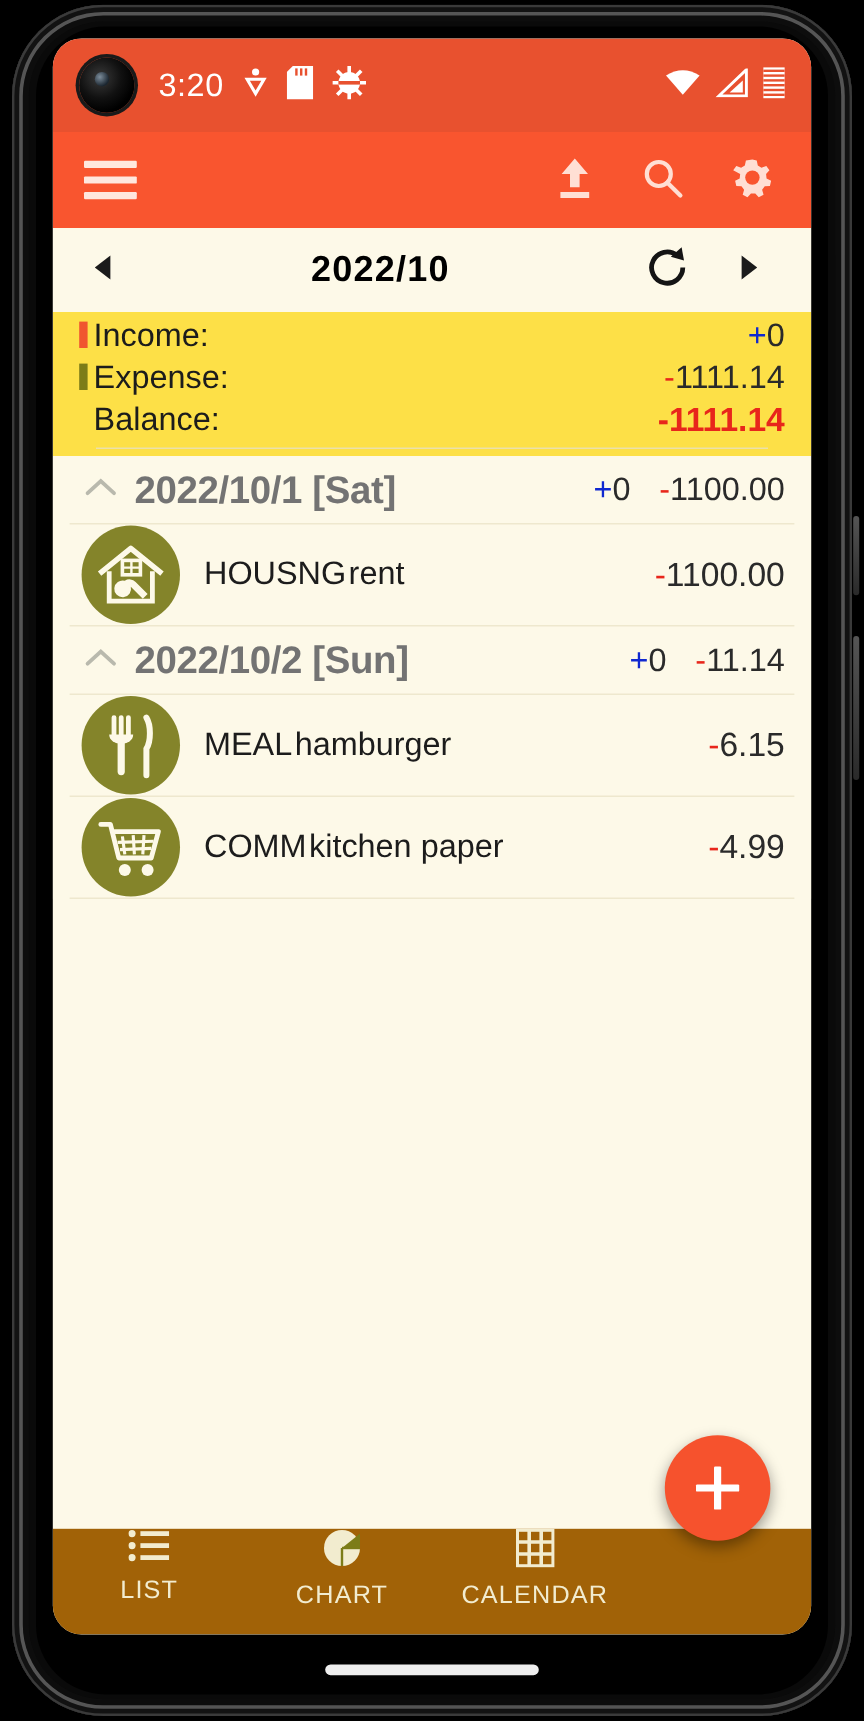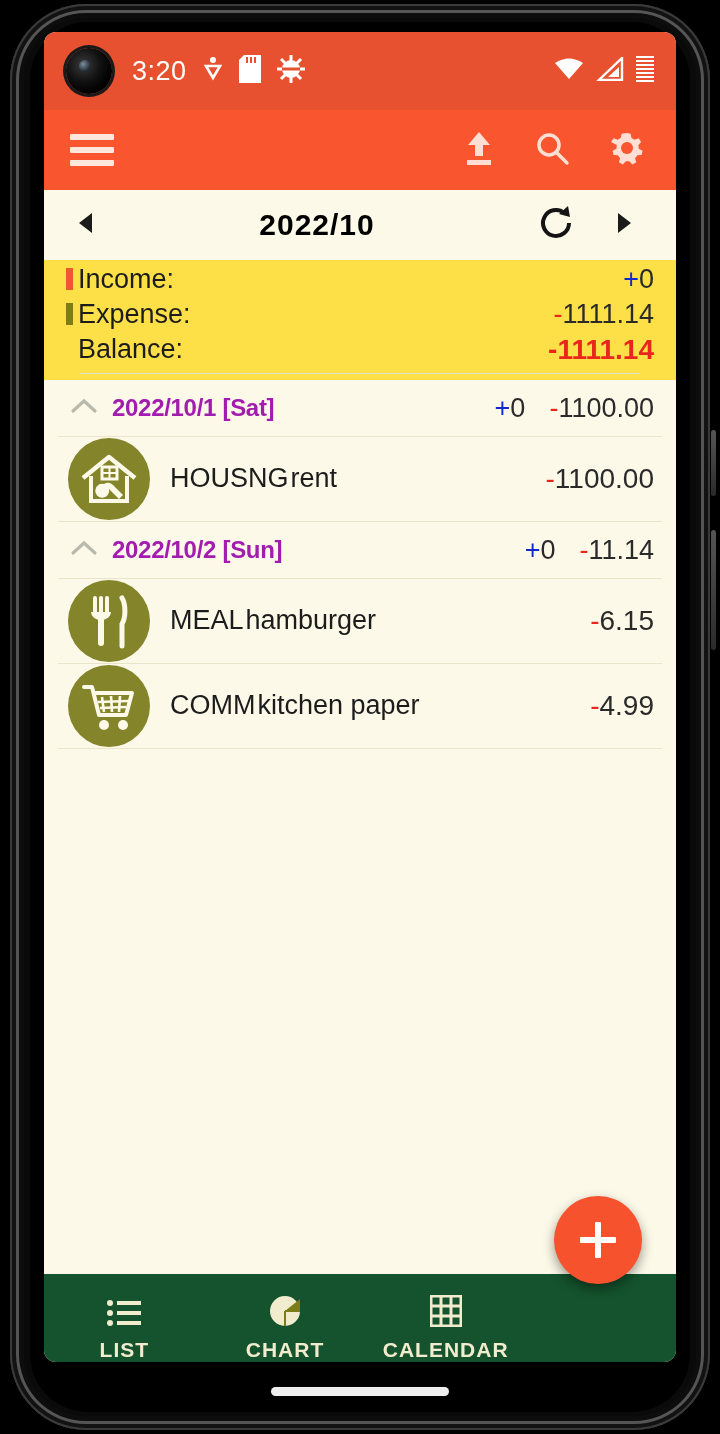--- a/index.html
+++ b/index.html
@@ -15,21 +15,21 @@
                  inset 0 0 0 9px #555, inset 0 0 0 14px #0d0d0d;}
   .bezel-inner{position:absolute;left:30px;top:22px;width:660px;height:1390px;
       border-radius:58px;background:#000;}
   .side-btn{position:absolute;right:4px;width:5px;border-radius:3px;
       background:linear-gradient(180deg,#555,#2a2a2a);}
   .side-btn.b1{top:430px;height:66px;}
   .side-btn.b2{top:530px;height:120px;}
 
   
   .screen{position:absolute;left:44px;top:32px;width:632px;height:1330px;
-      background:#fdf9e8;border-radius:12px;overflow:hidden;}
+      background:#fdf9e8;border-radius:24px;overflow:hidden;}
 
   
   .statusbar{position:relative;height:78px;background:#e8512f;color:#fff;}
   .cam{position:absolute;left:22px;top:16px;width:46px;height:46px;border-radius:50%;
       background:radial-gradient(circle at 38% 36%,#3a3a3a 0%,#111 42%,#000 70%);
       box-shadow:0 0 0 3px #1a1a1a;}
   .cam:after{content:"";position:absolute;left:13px;top:12px;width:12px;height:12px;
       border-radius:50%;background:radial-gradient(circle at 35% 35%,#7d8d9b,#1b2630 70%);}
   .sb-left{position:absolute;left:88px;top:0;height:78px;display:flex;align-items:center;gap:16px;}
   .sb-time{font-size:27px;letter-spacing:.5px;}
@@ -58,35 +58,35 @@
   .sum-row.balance .sum-label{margin-left:12px;}
   .sum-val.bal{color:#e8261b;font-weight:bold;font-size:28px;}
   .plus{color:#1028d0;}
   .minus{color:#e8261b;}
   .sum-sep{height:1px;background:#e6e0c4;margin:6px 14px 0 14px;}
 
   
   .list{background:#fdf9e8;}
   .datehead{display:flex;align-items:center;height:56px;padding:0 22px 0 26px;}
   .chev{margin-right:14px;}
-  .date-label{font-size:24px;font-weight:bold;color:#a21caf;letter-spacing:-.3px;}
+  .date-label{font-size:32px;font-weight:bold;color:#737373;letter-spacing:-.3px;}
   .date-amts{margin-left:auto;display:flex;align-items:baseline;gap:24px;font-size:27px;color:#2a2a2a;white-space:pre;}
   .sep{height:1px;background:#eae4c8;margin:0 14px;}
 
   .txn{display:flex;align-items:center;height:84px;padding:0 22px 0 24px;}
   .cat-icon{width:82px;height:82px;border-radius:50%;background:#84842a;
       display:flex;align-items:center;justify-content:center;flex:none;}
   .txn-text{margin-left:20px;display:flex;flex-direction:row;justify-content:center;gap:2px;}
   .cat-name{font-size:27px;color:#1c1c1c;line-height:1.1;}
   .cat-note{font-size:27px;color:#1c1c1c;line-height:1.1;}
   .txn-amt{margin-left:auto;font-size:28px;color:#2a2a2a;white-space:pre;}
 
   
-  .bottomnav{position:absolute;left:0;bottom:0;width:632px;height:88px;background:#14532d;
-      display:flex;align-items:flex-end;font-weight:bold;}
+  .bottomnav{position:absolute;left:0;bottom:0;width:632px;height:88px;background:#a16207;
+      display:flex;align-items:flex-start;}
   .navitem{flex:1;display:flex;flex-direction:column;align-items:center;gap:6px;cursor:pointer;}
   .navitem span{color:#f2eccf;font-size:21px;letter-spacing:1px;}
   .nav-spacer{width:150px;}
   .fab{position:absolute;right:34px;bottom:78px;width:88px;height:88px;border-radius:50%;
       background:#f6522d;display:flex;align-items:center;justify-content:center;
       box-shadow:0 5px 12px rgba(0,0,0,.4);cursor:pointer;}
   .fab:before,.fab:after{content:"";position:absolute;background:#fff;border-radius:1px;}
   .fab:before{width:36px;height:6px;}
   .fab:after{width:6px;height:36px;}
 

